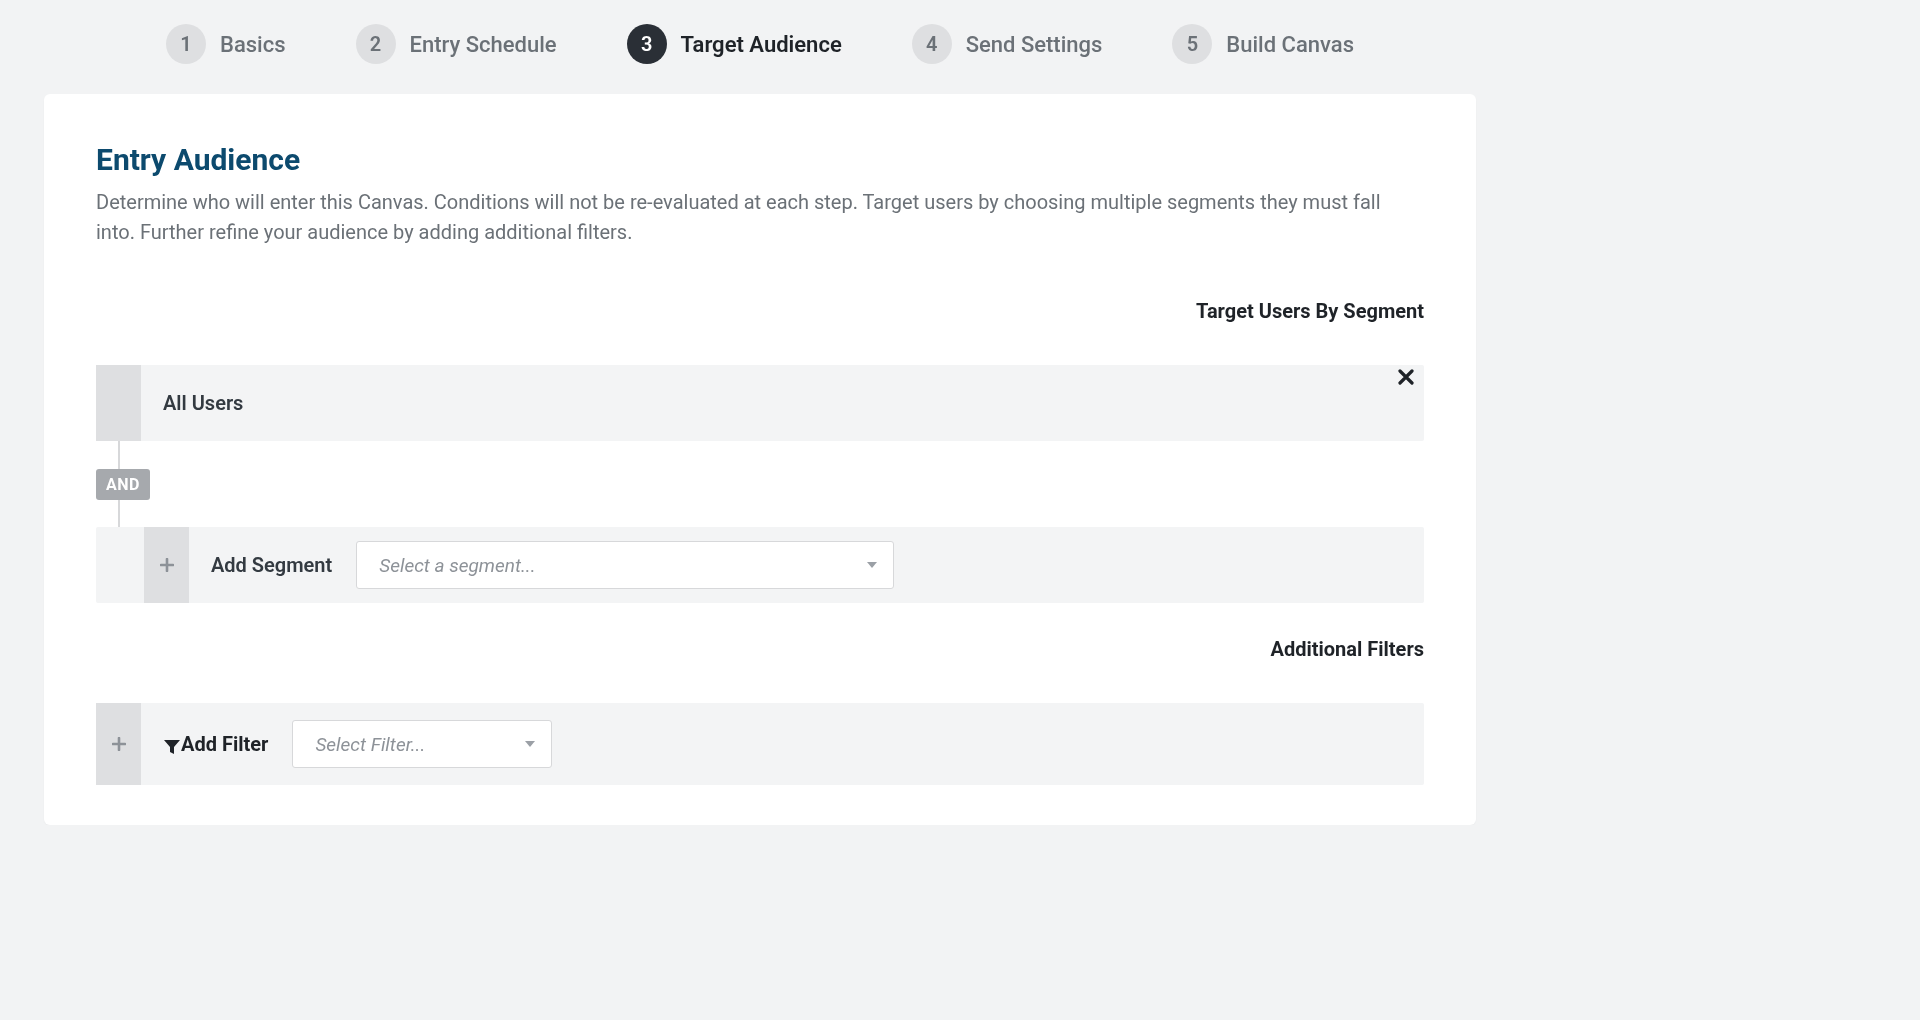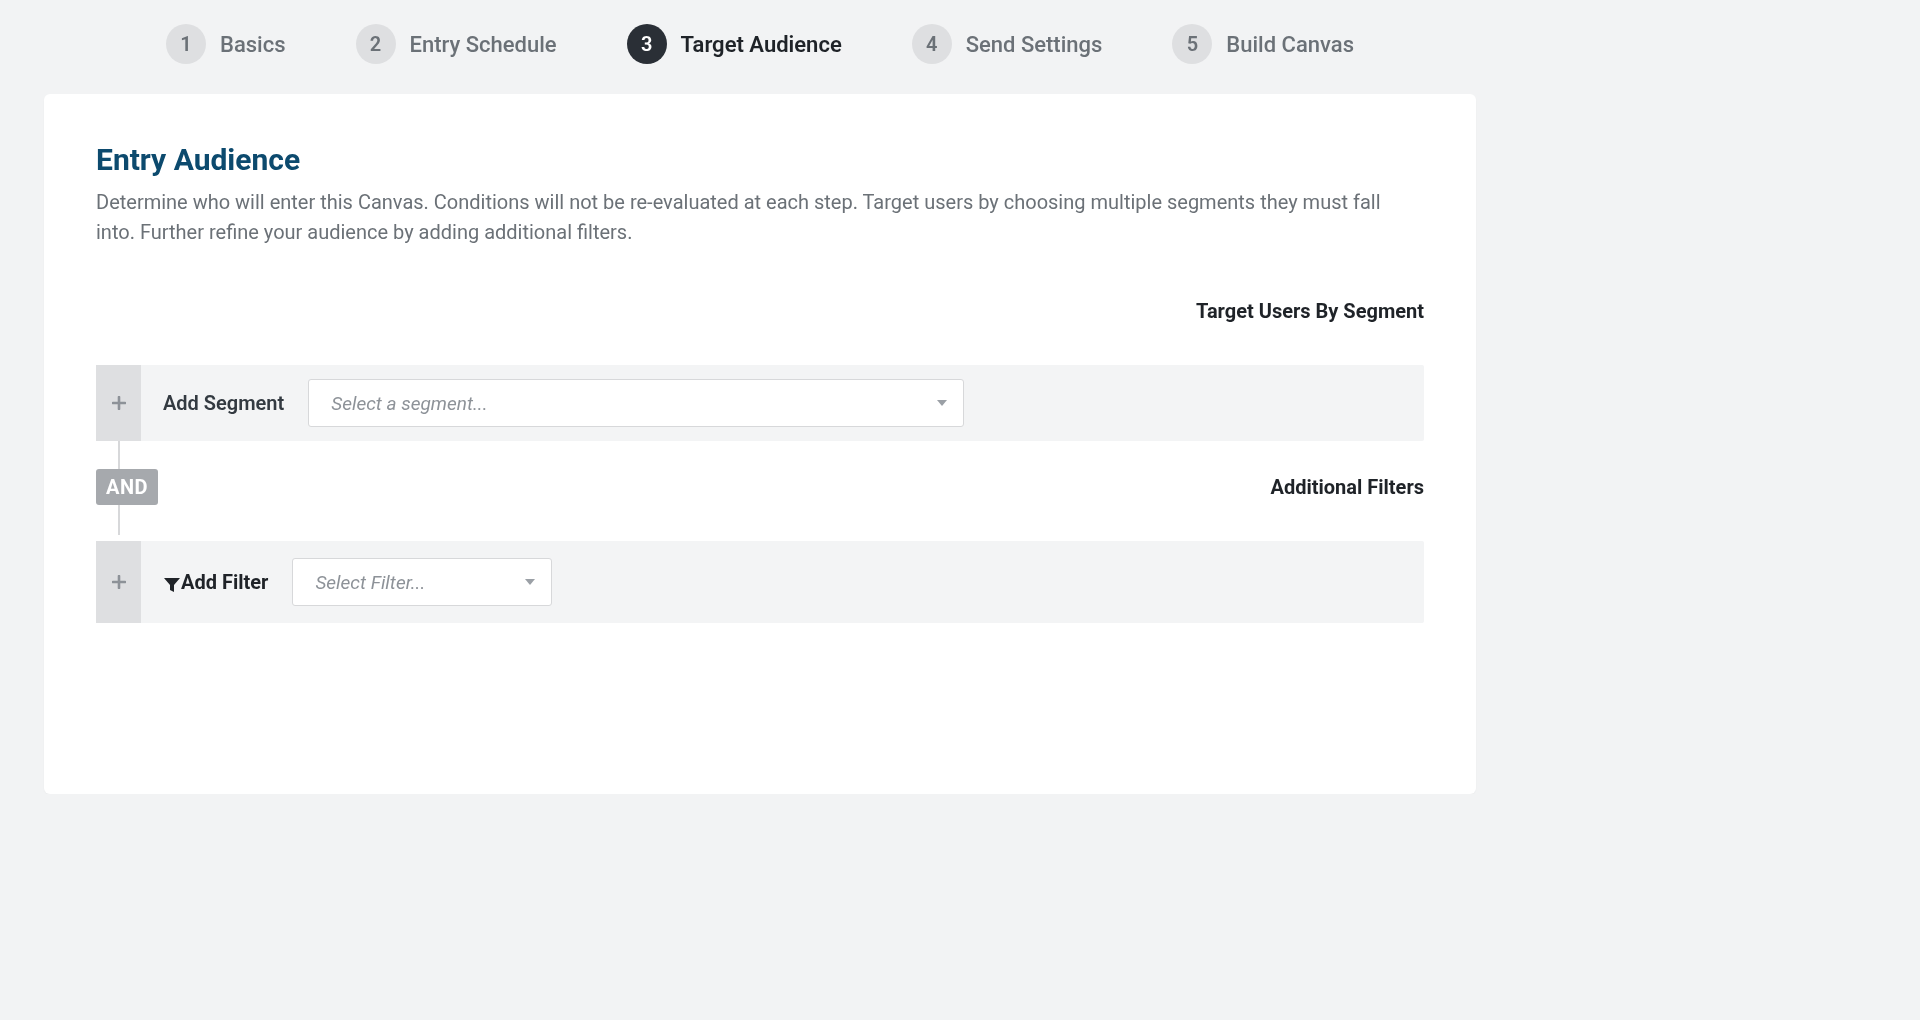--- a/index.html
+++ b/index.html
@@ -127,40 +127,40 @@
     color: #1f2328;
     cursor: pointer;
     display:flex; align-items:center; height:100%;
   }
   .and-badge {
     position: absolute;
     top: 104px;
     left: 0;
     background: #a6a9ad;
     color: #ffffff;
-    font-size: 20px;
+    font-size: 16px;
     font-weight: 700;
     letter-spacing: 0.5px;
     padding: 6px 10px;
     border-radius: 3px;
     z-index: 2;
   }
   
   .select {
     background: #ffffff;
     border: 1px solid #d7d8da;
     border-radius: 3px;
     height: 48px;
     display: flex;
     align-items: center;
     justify-content: space-between;
     padding: 0 16px 0 22px;
     cursor: pointer;
   }
-  .select.wide { width: 656px; }
+  .select.wide { width: 538px; }
   .select.mid  { width: 260px; }
   .select-placeholder {
     font-style: italic;
     color: #8d9298;
     font-size: 19px;
   }
   .caret {
     width: 0; height: 0;
     border-left: 5px solid transparent;
     border-right: 5px solid transparent;
@@ -208,20 +208,33 @@
   <div class="h1">Entry Audience</div>
   <div class="desc">Determine who will enter this Canvas. Conditions will not be re-evaluated at each step. Target users by choosing multiple segments they must fall into. Further refine your audience by adding additional filters.</div>
 
   <div class="h2">Target Users By Segment</div>
   <div class="section-gap"></div>
 
   <div class="seg-area">
     <div class="seg-line"></div>
     <div class="and-badge">AND</div>
 
+    <div class="seg-row">
+      <div class="seg-handle"></div>
+      <div class="seg-body">
+        <div class="seg-title">All Users</div>
+      </div>
+      <div class="seg-remove">
+        <span>
+          <svg width="16" height="16" viewBox="0 0 16 16">
+              <path d="M2 2 L14 14 M14 2 L2 14" stroke="#1f2328" stroke-width="3.2" stroke-linecap="round"></path>
+            </svg>
+        </span>
+      </div>
+    </div>
 
     <div class="seg-row">
       <div class="seg-handle">
         <span>
           <svg width="14" height="14" viewBox="0 0 14 14">
               <path d="M7 1 V13 M1 7 H13" stroke="#8d9298" stroke-width="2.6" stroke-linecap="round"></path>
             </svg>
         </span>
       </div>
       <div class="seg-body">

